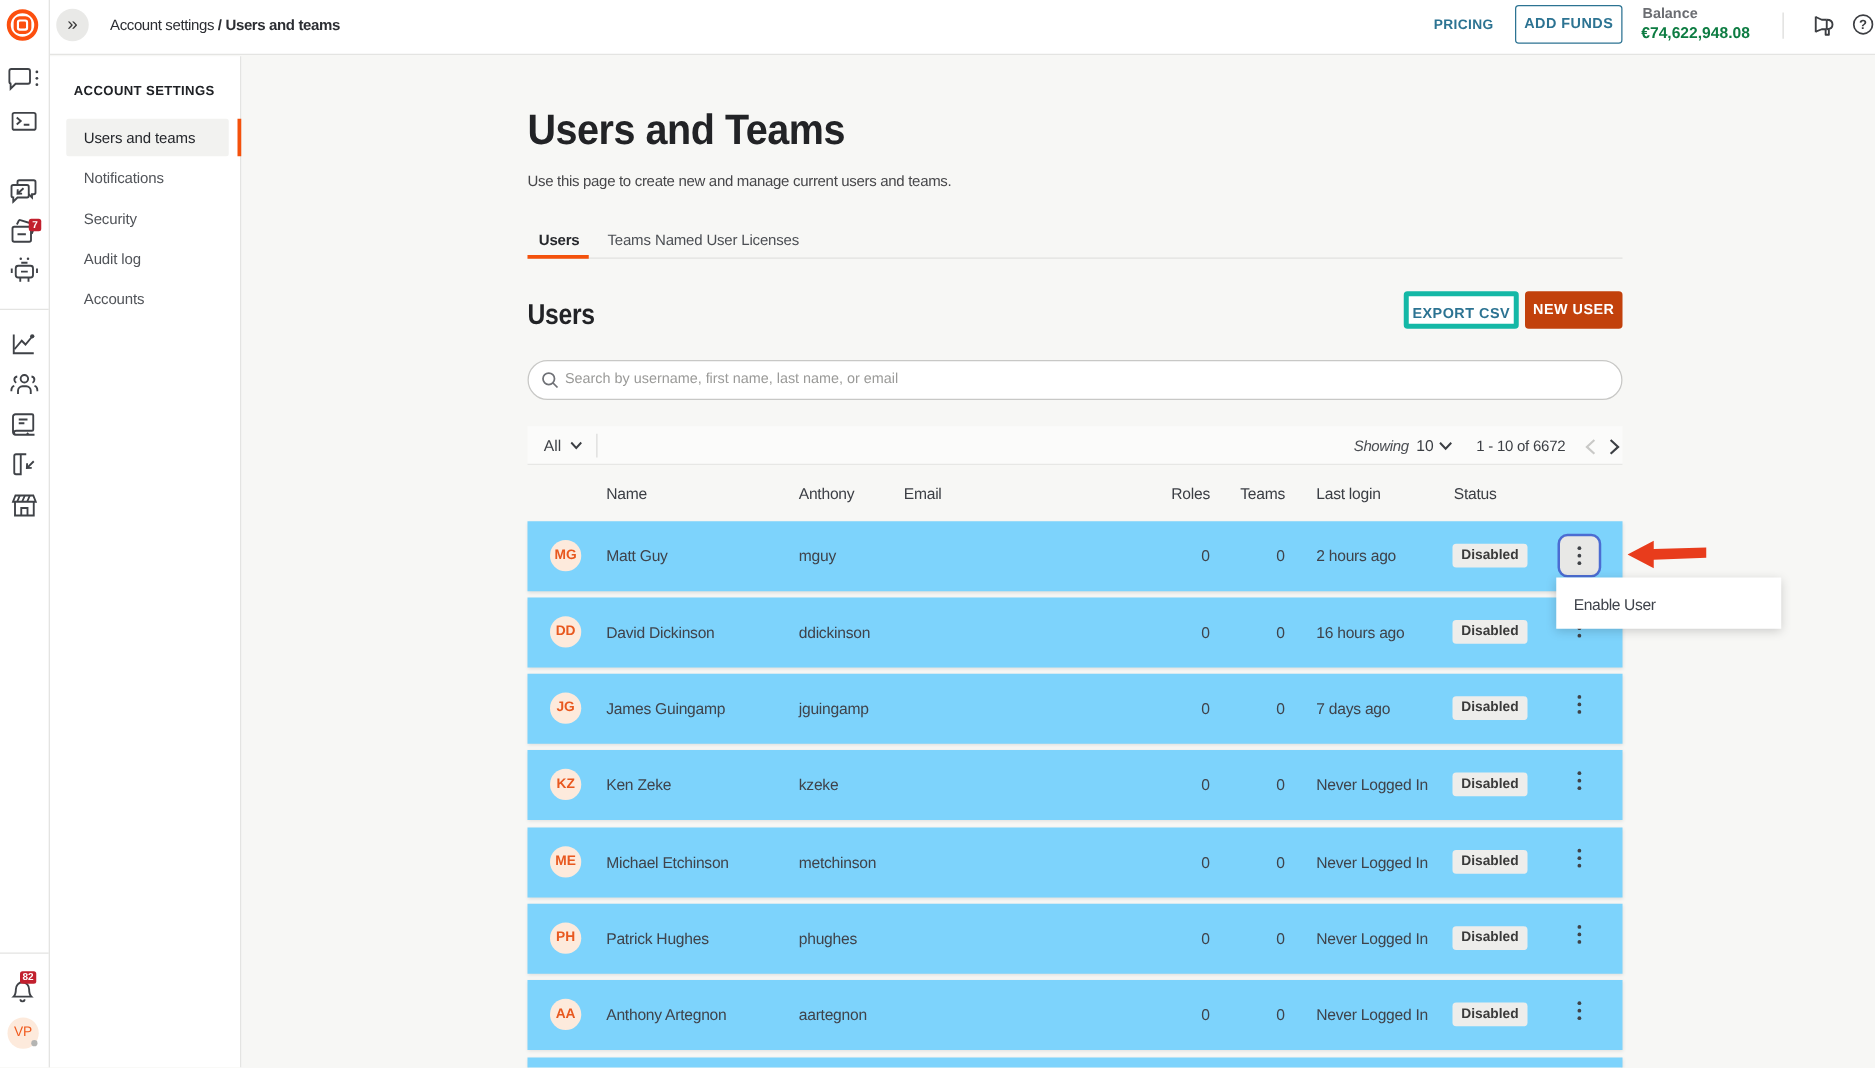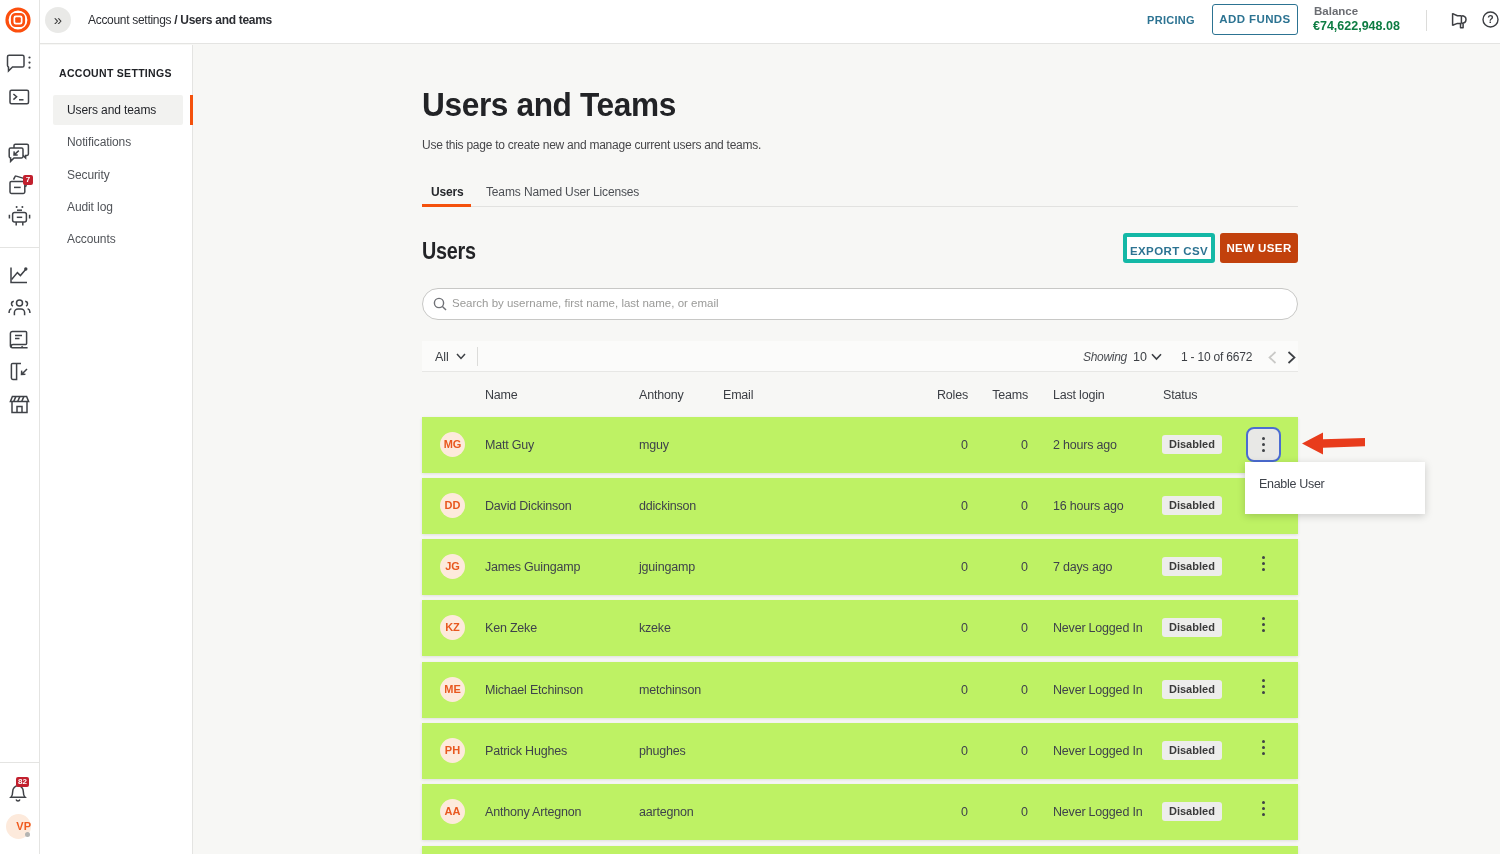--- a/index.html
+++ b/index.html
@@ -18,21 +18,21 @@
 #balval { left:1313px; top:19px; font-size:12.5px; font-weight:bold; color:#0d7c42; }
 #topdiv { left:1426px; top:10px; width:1px; height:21px; background:#dcdcda; }
 
 
 #rail { left:0; top:0; width:39px; height:854px; background:#fff; }
 .railicon { position:absolute; left:10px; }
 #raildiv1 { left:0; top:247px; width:39px; height:1px; background:#e4e4e2; }
 #raildiv2 { left:0; top:762px; width:39px; height:1px; background:#e4e4e2; }
 #badge7 { left:23px; top:175px; min-width:10px; height:10px; background:#c2202e; color:#fff; font-size:8px; font-weight:bold; text-align:center; line-height:10px; border-radius:2px; padding:0 1px; z-index:2; }
 #badge82 { left:16px; top:777px; height:10px; background:#c2202e; color:#fff; font-size:8px; font-weight:bold; text-align:center; line-height:10px; border-radius:2px; padding:0 2px; z-index:2; }
-#vp { left:6px; top:814px; width:25px; height:25px; border-radius:50%; background:#fdeadc; color:#f05a1e; font-size:11px; font-weight:bold; text-align:right; line-height:25px; }
+#vp { left:6px; top:814px; width:25px; height:25px; border-radius:50%; background:#fdeadc; color:#f05a1e; font-size:11px; font-weight:normal; text-align:center; line-height:25px; }
 #vpdot { left:25px; top:832px; width:5px; height:5px; border-radius:50%; background:#b4b4b2; }
 
 
 #sidebar { left:40px; top:45px; width:153px; height:809px; background:#fff; border-right:1px solid #e4e4e2; }
 #sbtitle { left:59px; top:67px; font-size:10.5px; font-weight:bold; letter-spacing:.3px; color:#202226; }
 .sbitem { position:absolute; left:53px; width:130px; height:30px; font-size:12px; letter-spacing:-0.1px; color:#515459; line-height:30px; padding-left:14px; }
 .sbitem.active { background:#f2f2f0; color:#24262b; border-radius:2px; }
 #activebar { left:190px; top:95px; width:3px; height:30px; background:#f4510c; z-index:6; }
 
 
@@ -51,33 +51,33 @@
 #searchph { left:452px; top:297px; font-size:11.5px; color:#9a9a98; }
 
 #filterbar { left:422px; top:341px; width:876px; height:31px; background:#fbfbfa; border-bottom:1px solid #e7e7e5; }
 #allf { left:435px; top:350px; font-size:12.5px; color:#3c3f44; }
 #fdiv { left:477px; top:347px; width:1px; height:19px; background:#dcdcda; }
 #showing { left:1083px; top:350px; font-size:12px; letter-spacing:-0.3px; color:#4a4d52;font-style:italic; }
 #pg10 { left:1133px; top:350px; font-size:12.5px; color:#3c3f44; }
 #pgcount { left:1181px; top:350px; font-size:12px; letter-spacing:-0.2px; color:#3c3f44; }
 
 .th { position:absolute; top:388px; font-size:12.5px; letter-spacing:-0.2px; color:#3b3e44; }
-.row { position:absolute; left:422px; width:876px; height:56px; background:#bef264; box-shadow:0 1px 3px rgba(0,0,0,.10); }
+.row { position:absolute; left:422px; width:876px; height:56px; background:#7dd3fc; box-shadow:0 1px 3px rgba(0,0,0,.10); }
 .avatar { position:absolute; left:18px; top:15px; width:25px; height:25px; border-radius:50%; background:#fdeadc; color:#e8581f; font-size:11px; font-weight:bold; text-align:center; line-height:25px; }
 .cname { position:absolute; left:63px; top:21px; font-size:12.5px; letter-spacing:-0.2px; color:#3f434b; }
 .cuser { position:absolute; left:217px; top:21px; font-size:12.5px; letter-spacing:-0.2px; color:#3f434b; }
 .crole { position:absolute; left:506px; top:21px; width:40px; text-align:right; font-size:12.5px; color:#3f434b; }
 .cteam { position:absolute; left:566px; top:21px; width:40px; text-align:right; font-size:12.5px; color:#3f434b; }
 .clog { position:absolute; left:631px; top:21px; font-size:12.5px; letter-spacing:-0.2px; color:#3f434b; }
 .pill { position:absolute; left:740px; top:18px; height:19px; background:#ededeb; border-radius:3px; font-size:11px; font-weight:bold; color:#3a3a3a; line-height:19px; padding:0 7px; }
 .kebab { position:absolute; left:840px; top:17px; width:4px; height:22px; }
 .kebab i { display:block; width:3px; height:3px; border-radius:50%; background:#3f4247; margin:0 0 3px 0; }
 
 #kbbtn { left:1246px; top:427px; width:35px; height:35px; background:#e8e8e6; border:2px solid #4b6cd2; border-radius:8px; z-index:8; }
-#dropdown { left:1245px; top:462px; width:180px; height:52px; background:#fff; box-shadow:0 2px 8px rgba(0,0,0,.18); z-index:9; font-size:12.5px; letter-spacing:-0.3px; color:#3f434b; line-height:44px; padding-left:14px; }
+#dropdown { left:1245px; top:462px; width:180px; height:41px; background:#fff; box-shadow:0 2px 8px rgba(0,0,0,.18); z-index:9; font-size:12.5px; letter-spacing:-0.3px; color:#3f434b; line-height:44px; padding-left:14px; }
 #arrow { left:1302px; top:432px; z-index:10; }
 </style>
 </head>
 <body>
 <div class="abs" id="topbar"></div>
 <div class="abs" id="rail"></div>
 <div class="abs" id="railline"></div>
 <div class="abs" id="collapse">»</div>
 <div class="abs" id="crumb">Account settings&nbsp;<b>/ Users and teams</b></div>
 <div class="abs" id="pricing">PRICING</div>

